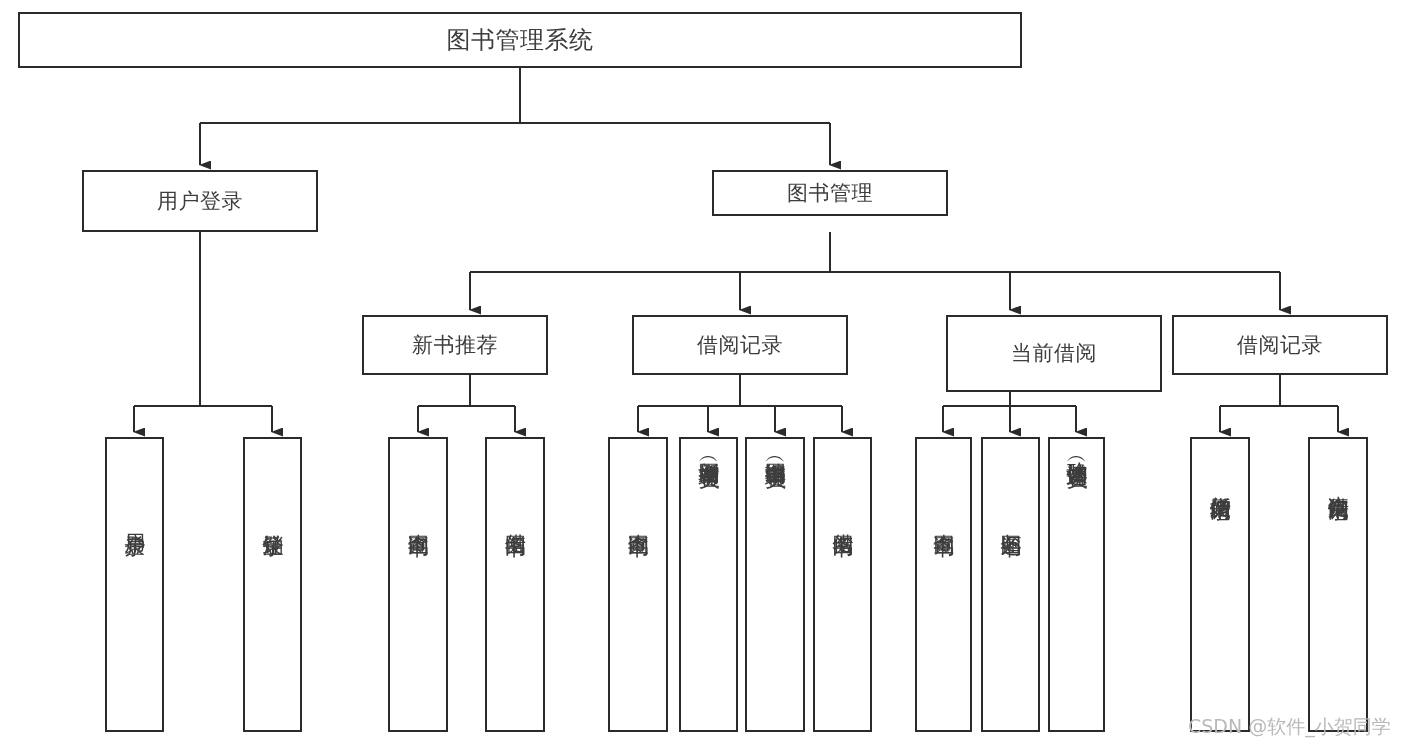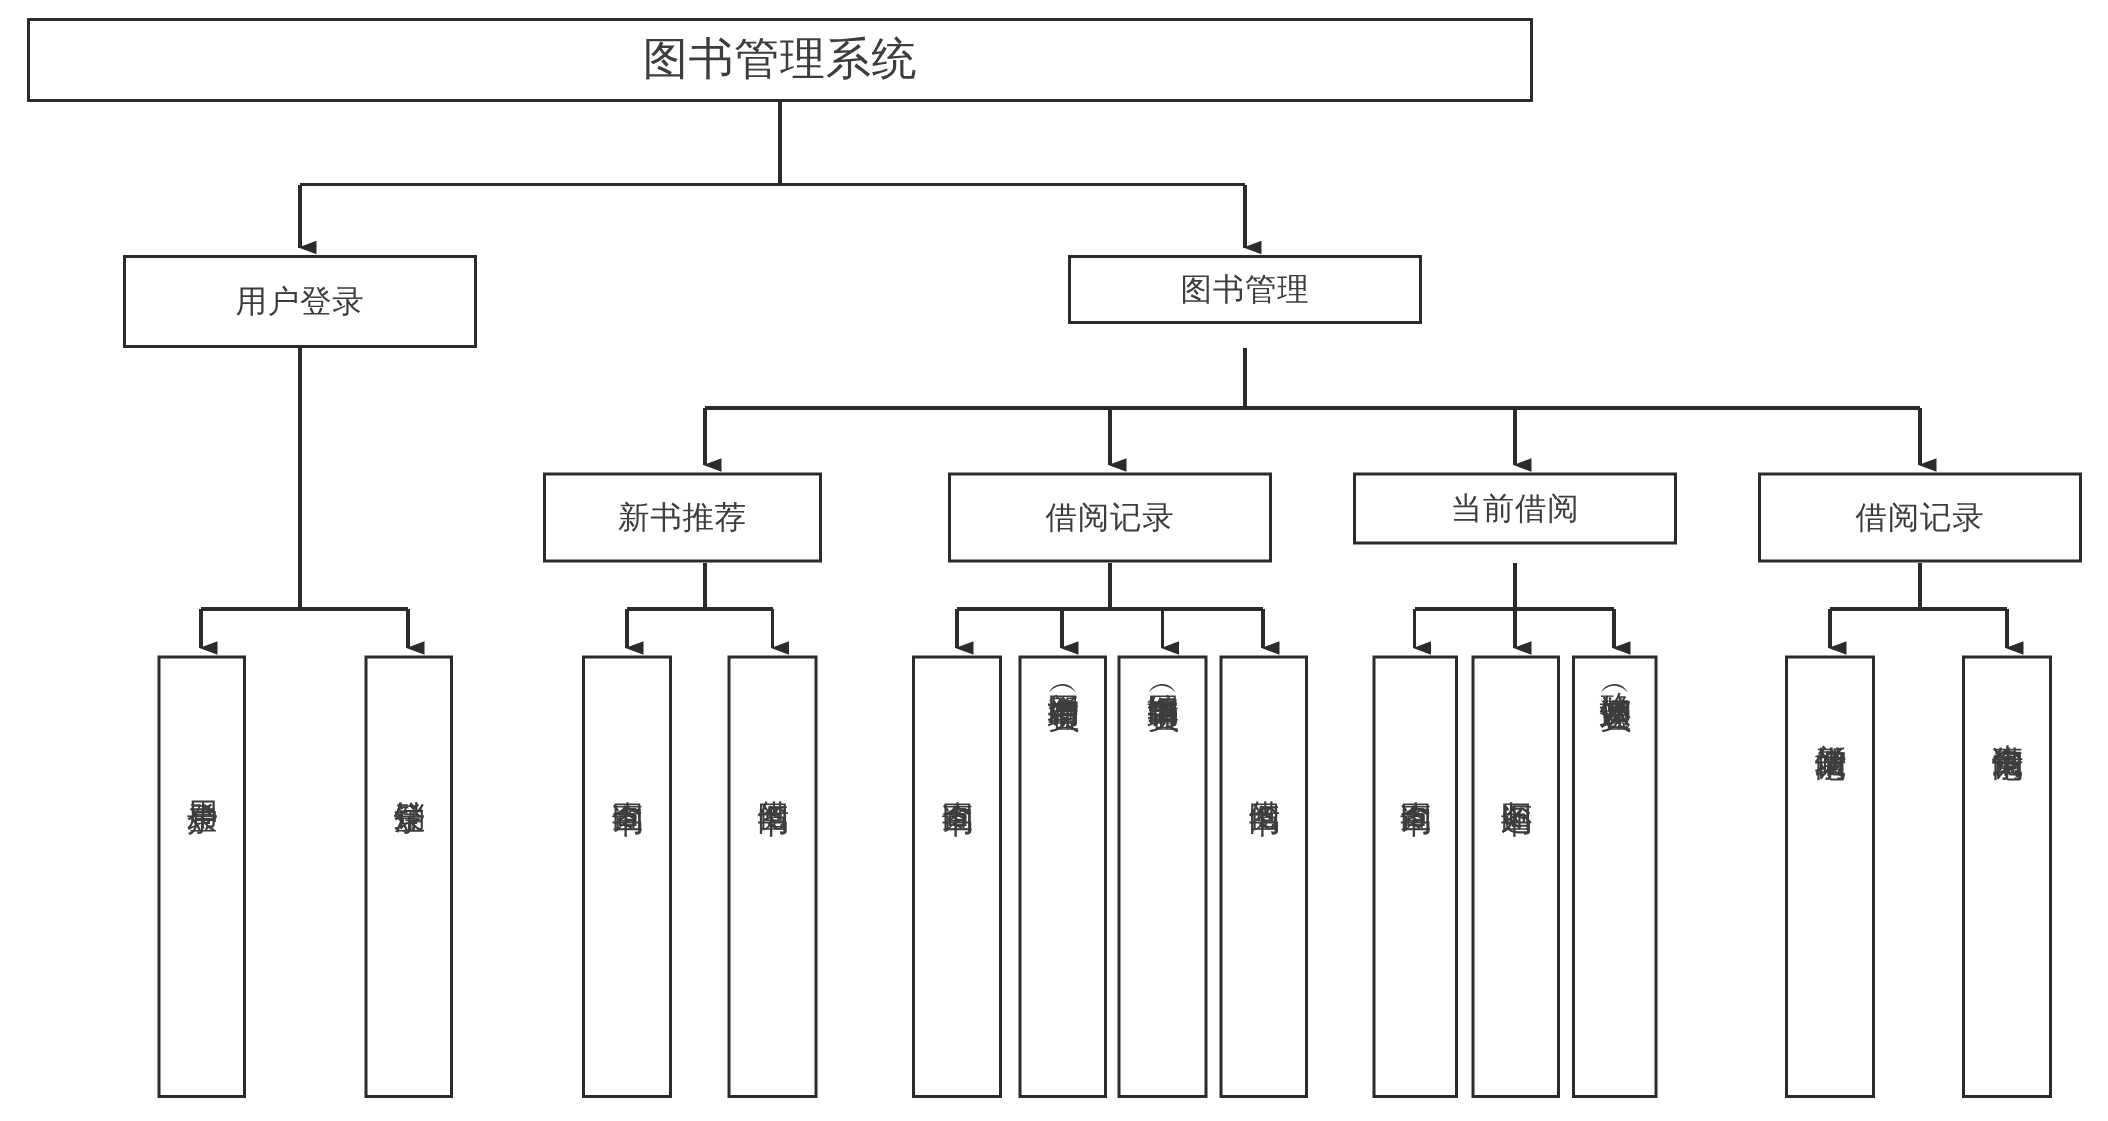--- a/index.html
+++ b/index.html
@@ -53,21 +53,21 @@
     padding-top: 6px;
   }
   .node.vert .label {
     writing-mode: vertical-rl;
     text-orientation: upright;
     font-size: 21px;
     letter-spacing: 1px;
     line-height: 1;
     white-space: pre-line;
   }
-  .node.root .label { font-size: 30px; }
+  .node.root .label { font-size: 24px; }
   .watermark {
     position: absolute;
     color: #b9b9b9;
     font-size: 19px;
     white-space: nowrap;
     font-family: "DejaVu Sans", "Liberation Sans", sans-serif;
   }
 </style>
 </head>
 <body>
@@ -137,21 +137,21 @@
   <div class="node horiz" style="left:712px; top:170px; width:236px; height:46px;">
     <span class="label">图书管理</span>
   </div>
 
   <div class="node horiz" style="left:362px; top:315px; width:186px; height:60px;">
     <span class="label">新书推荐</span>
   </div>
   <div class="node horiz" style="left:632px; top:315px; width:216px; height:60px;">
     <span class="label">借阅记录</span>
   </div>
-  <div class="node horiz" style="left:902px; top:315px; width:216px; height:48px;">
+  <div class="node horiz" style="left:946px; top:315px; width:216px; height:77px;">
     <span class="label">当前借阅</span>
   </div>
   <div class="node horiz" style="left:1172px; top:315px; width:216px; height:60px;">
     <span class="label">借阅记录</span>
   </div>
 
   <div class="node vert" style="left:105px; top:437px; width:59px; height:295px; padding-top:78px;">
     <span class="label">用户登录</span>
   </div>
   <div class="node vert" style="left:243px; top:437px; width:59px; height:295px; padding-top:78px;">
@@ -188,14 +188,15 @@
     <span class="label">确认归还（管理员）</span>
   </div>
 
   <div class="node vert" style="left:1190px; top:437px; width:60px; height:295px; padding-top:40px;">
     <span class="label">新增借阅记录</span>
   </div>
   <div class="node vert" style="left:1308px; top:437px; width:60px; height:295px; padding-top:40px;">
     <span class="label">查询借阅记录</span>
   </div>
 
+  <div class="watermark" style="left:1188px; top:714px;">CSDN @软件_小贺同学</div>
 
 </div>
 
 </body></html>

